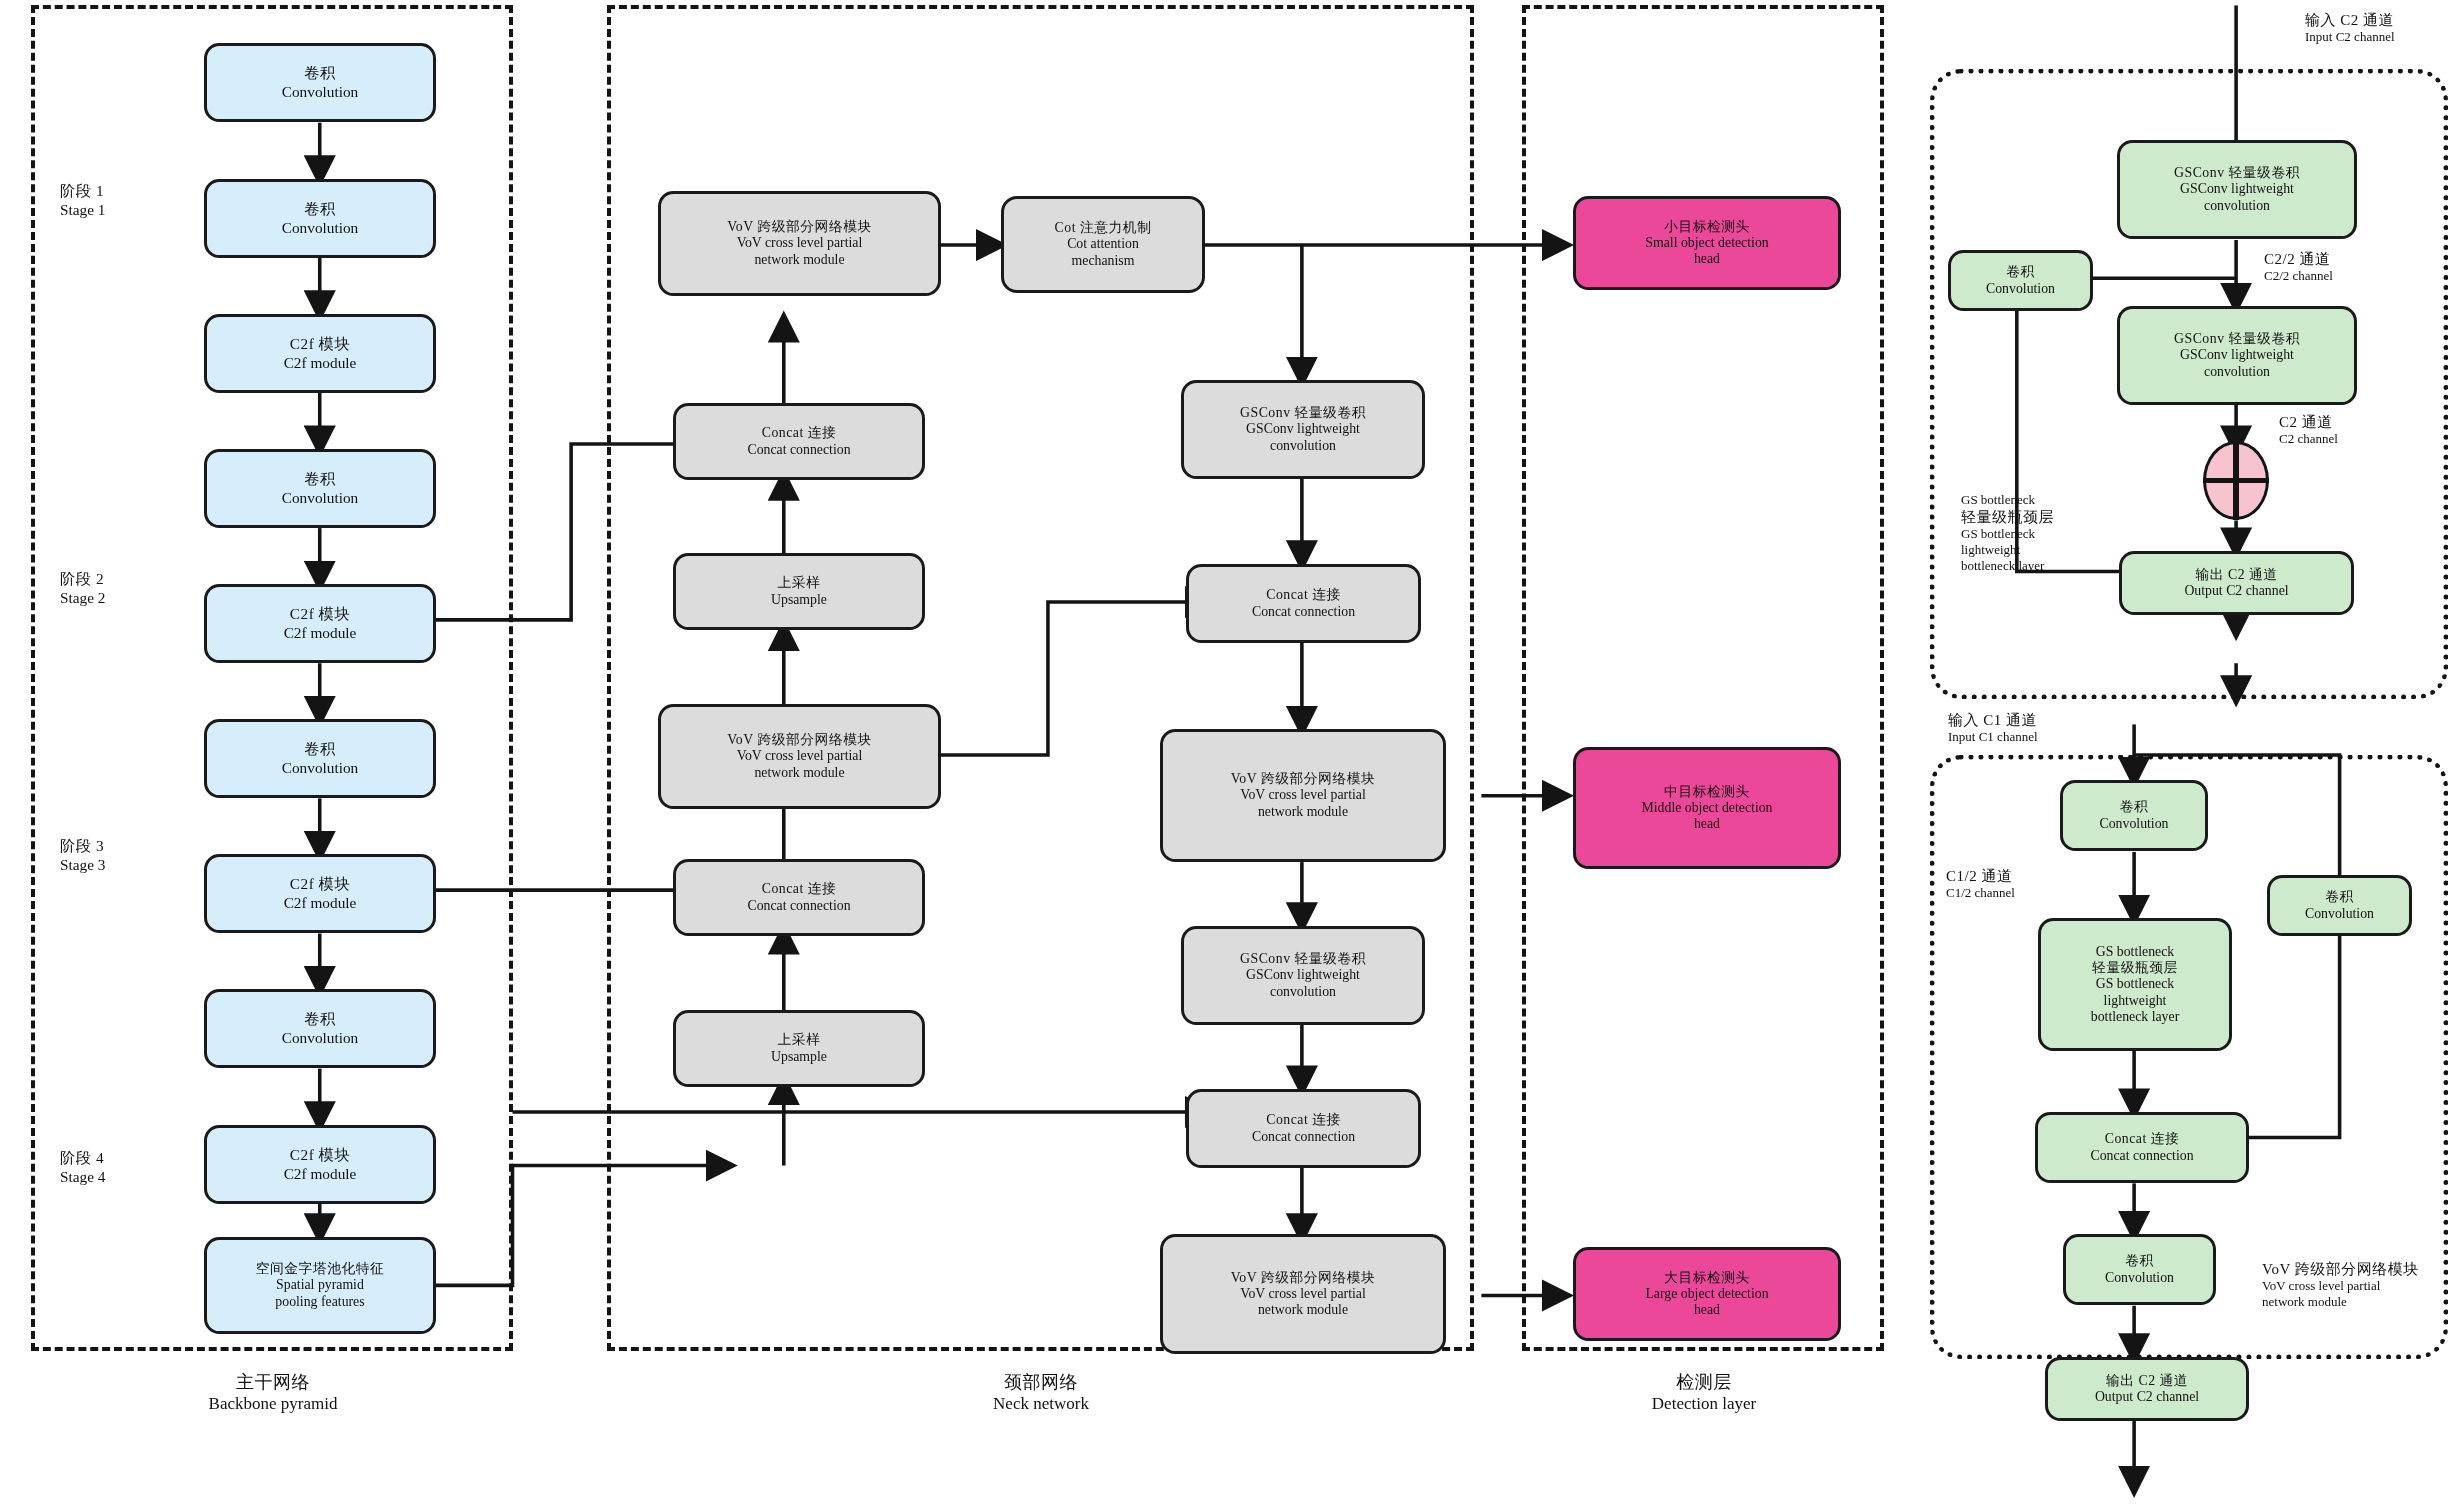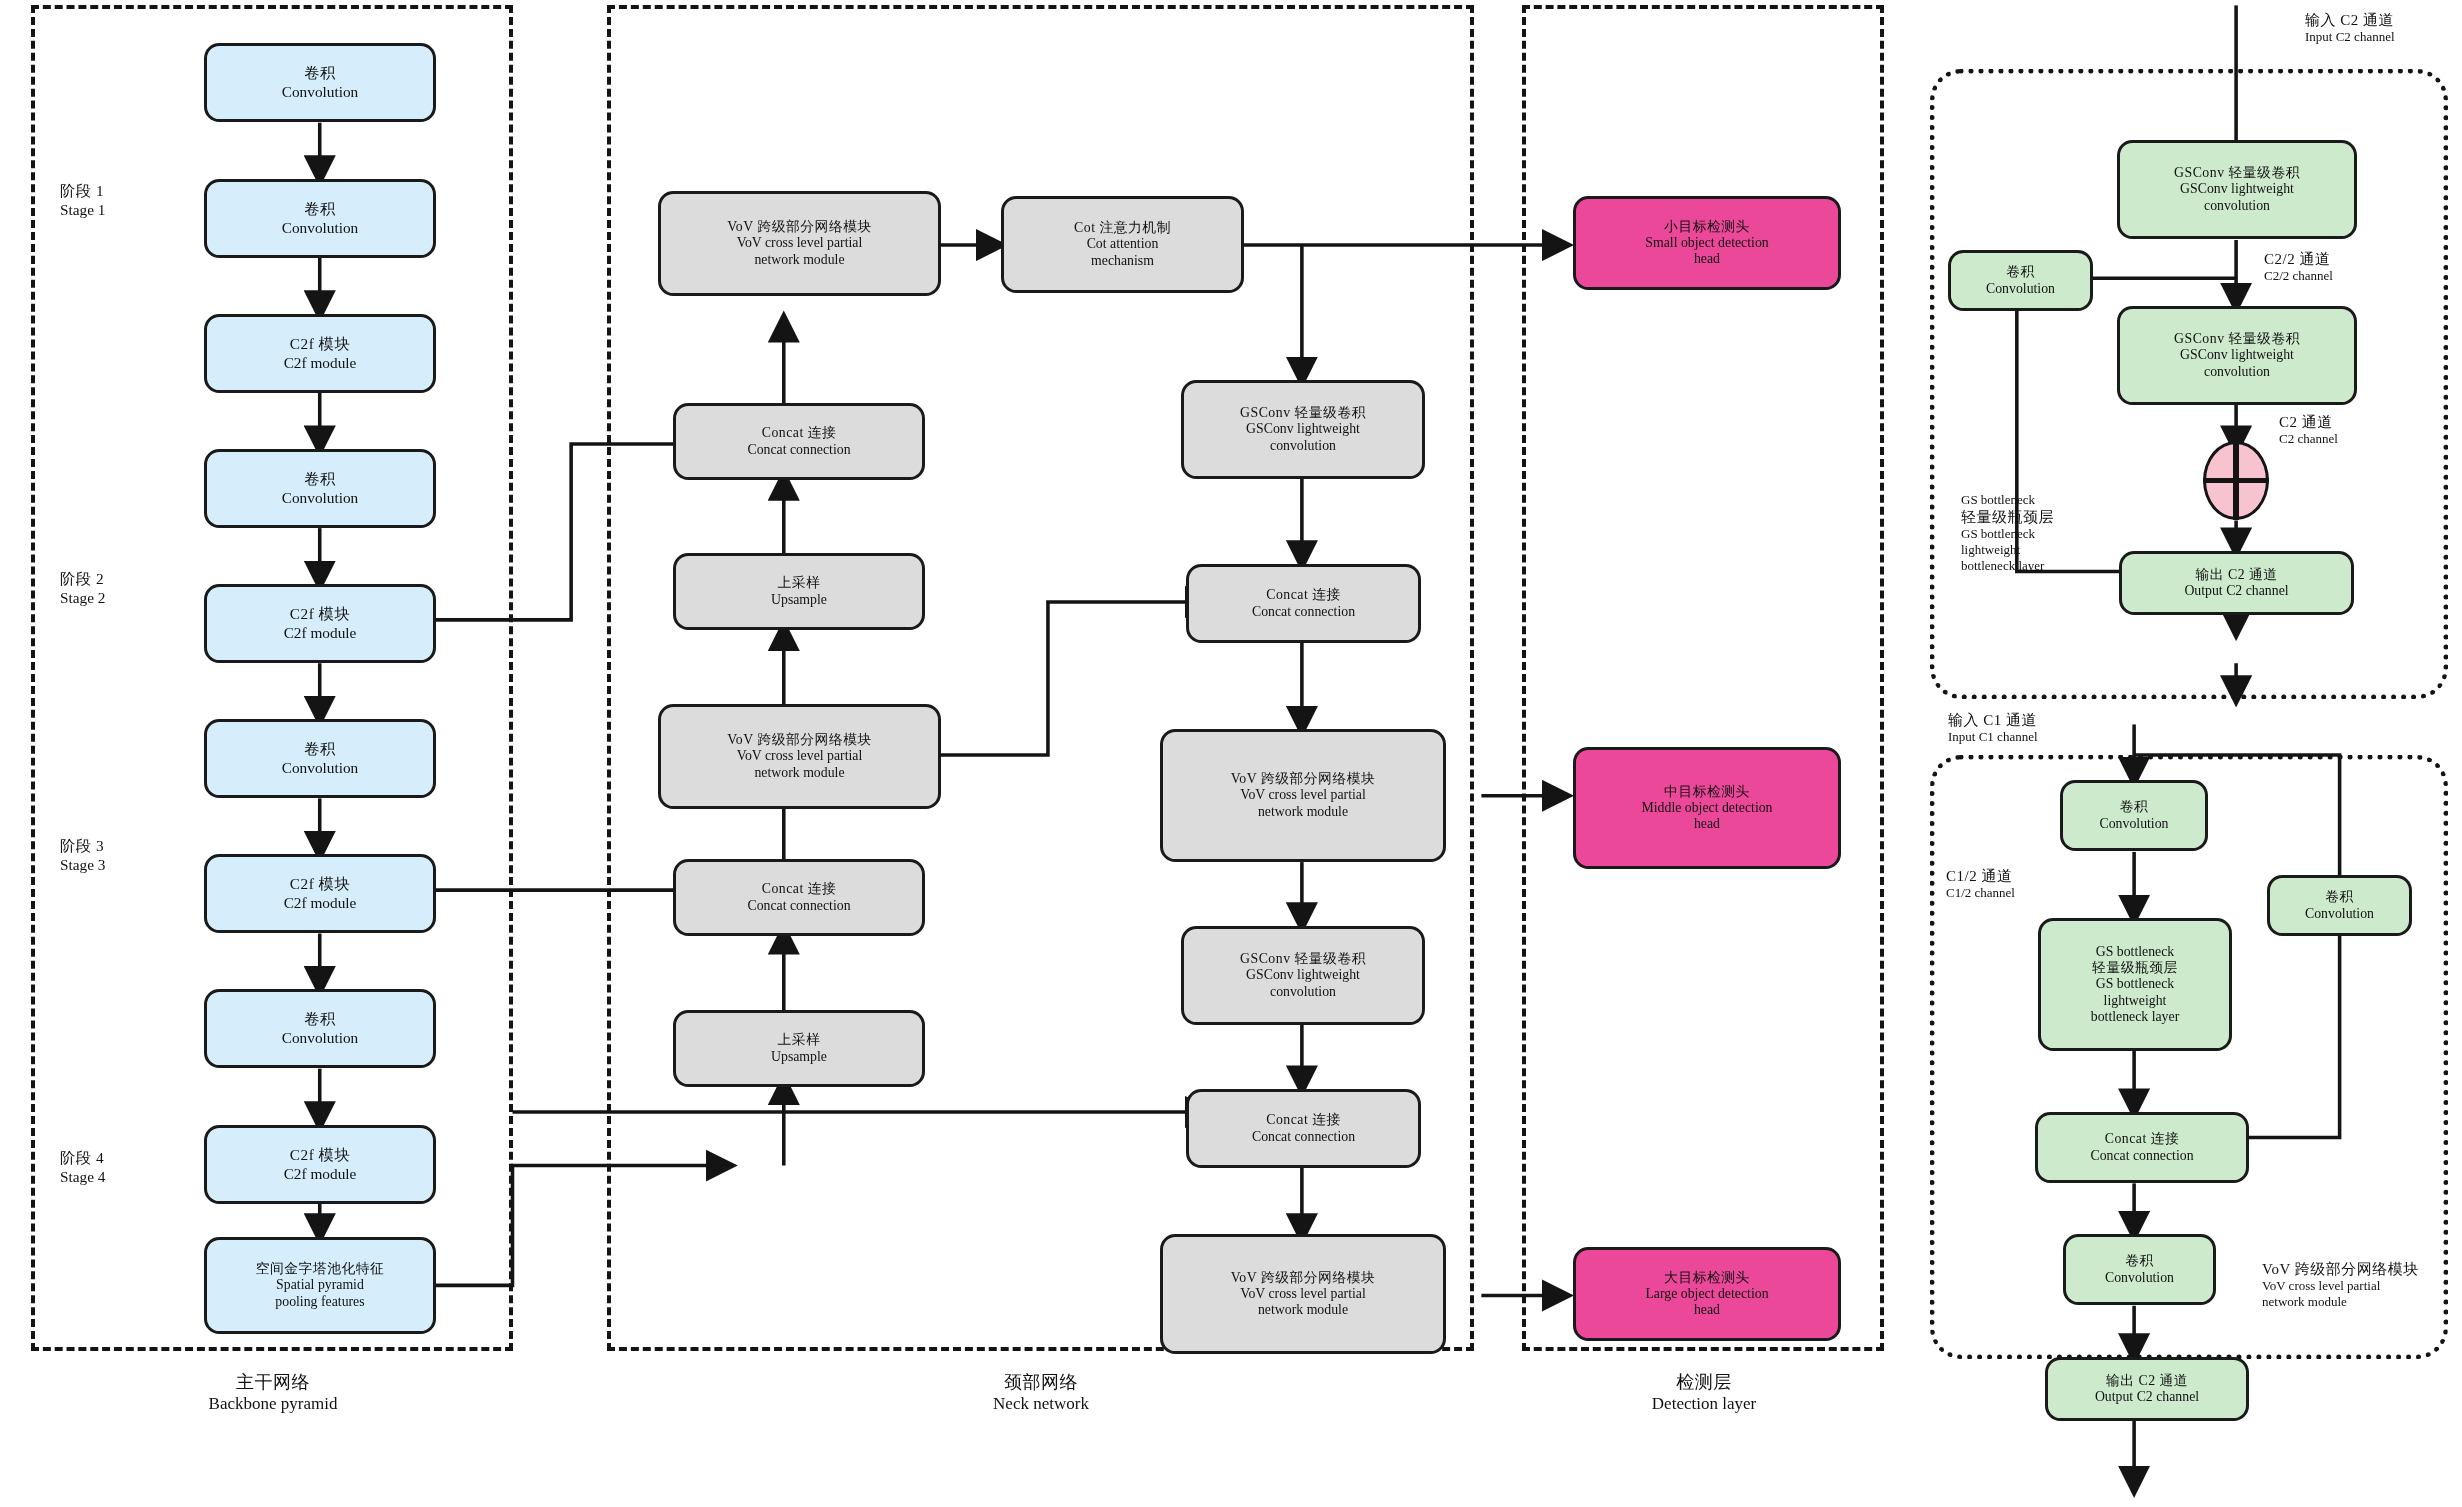--- a/index.html
+++ b/index.html
@@ -237,21 +237,21 @@
          <span class="ln eng">Concat connection</span>
       </div>
   </div>
   <div class="node grey sm" style="left:673px;top:1010px;width:252px;height:77px;">
     <div>
         <span class="ln zhs">上采样</span>
          <span class="ln eng">Upsample</span>
       </div>
   </div>
 
-  <div class="node grey sm" style="left:1001px;top:196px;width:243px;height:97px;">
+  <div class="node grey sm" style="left:1001px;top:196px;width:204px;height:97px;border-radius:16px;">
     <div>
         <span class="ln zhs">Cot 注意力机制</span>
          <span class="ln eng">Cot attention</span>
          <span class="ln eng">mechanism</span>
       </div>
   </div>
   <div class="node grey sm" style="left:1181px;top:380px;width:244px;height:99px;">
     <div>
         <span class="ln zhs">GSConv 轻量级卷积</span>
          <span class="ln eng">GSConv lightweight</span>

